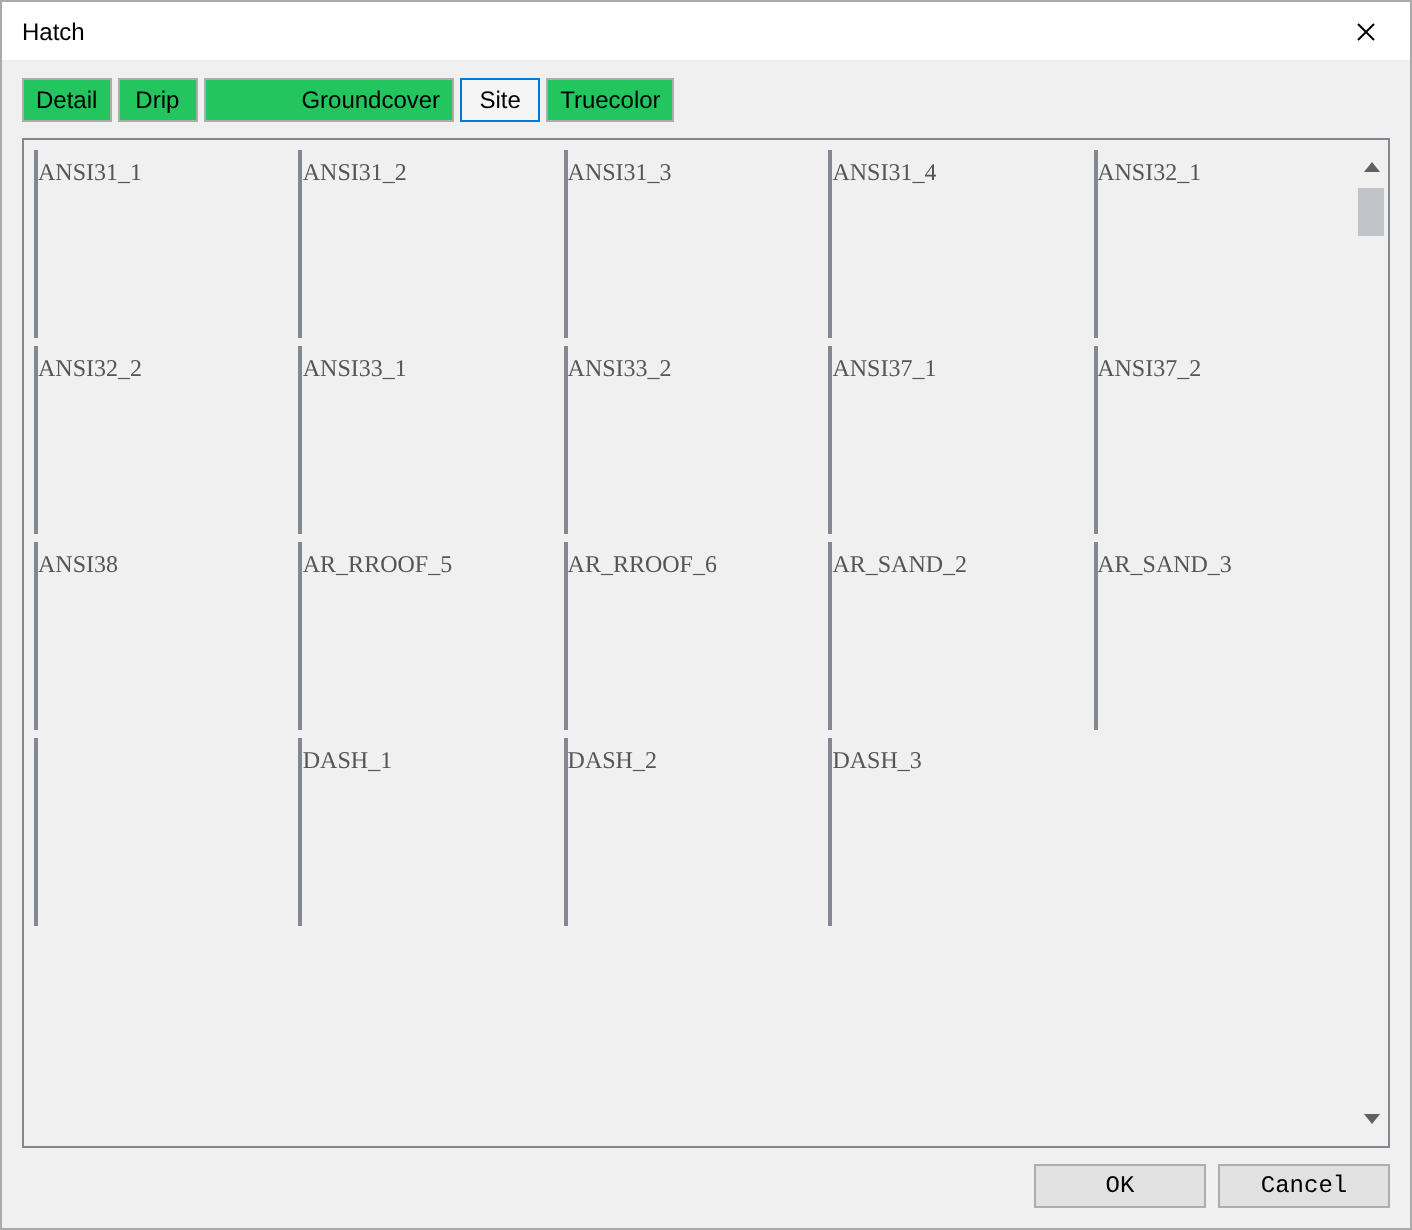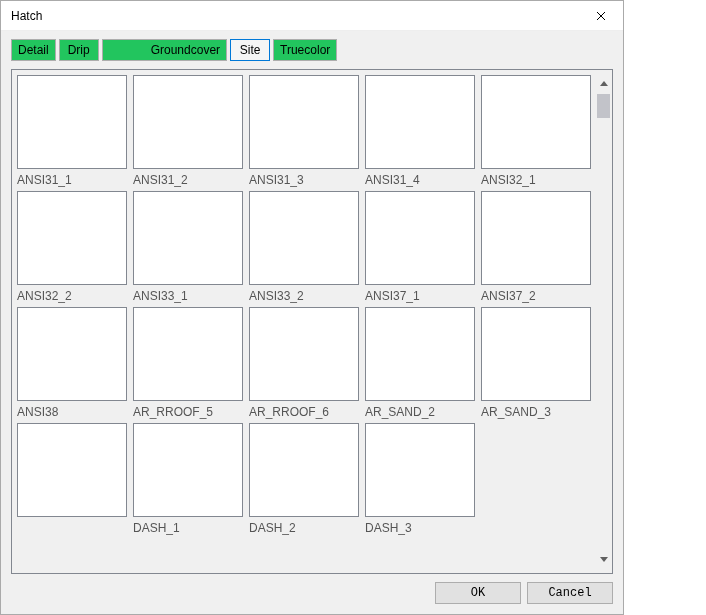--- a/index.html
+++ b/index.html
@@ -6,21 +6,21 @@
   html, body { margin:0; padding:0; }
   body {
     width:706px; height:615px;
     font-family: "Segoe UI", Tahoma, Arial, sans-serif;
     font-size:12px;
     background:#fff;
     color:#000;
     overflow:hidden;
   }
   .window {
-    width:624px; height:615px;
+    width:706px; height:615px;
     border:1px solid #aaa;
     background:#fff;
     display:flex; flex-direction:column;
   }
   .titlebar {
     height:30px;
     display:flex; align-items:center;
     padding:0 0 0 10px;
     background:#fff;
     border-bottom:1px solid #eee;
@@ -74,22 +74,23 @@
     overflow:hidden;
     display:flex; flex-direction:column;
   }
   .grid {
     display:grid;
     grid-template-columns: repeat(5, 1fr);
     gap:4px 6px;
     padding-right:4px;
   }
   .cell {
-    display:flex; flex-direction:column;
-    cursor:default;
+    display:flex; flex-direction:row;
+    cursor:default;
+    font-family:Liberation Serif, serif;
   }
   .swatch {
     height:94px;
     border:1px solid #828790;
     background:#fff;
   }
   .cell-label {
     margin-top:4px;
     font-size:12px;
     color:#555;

